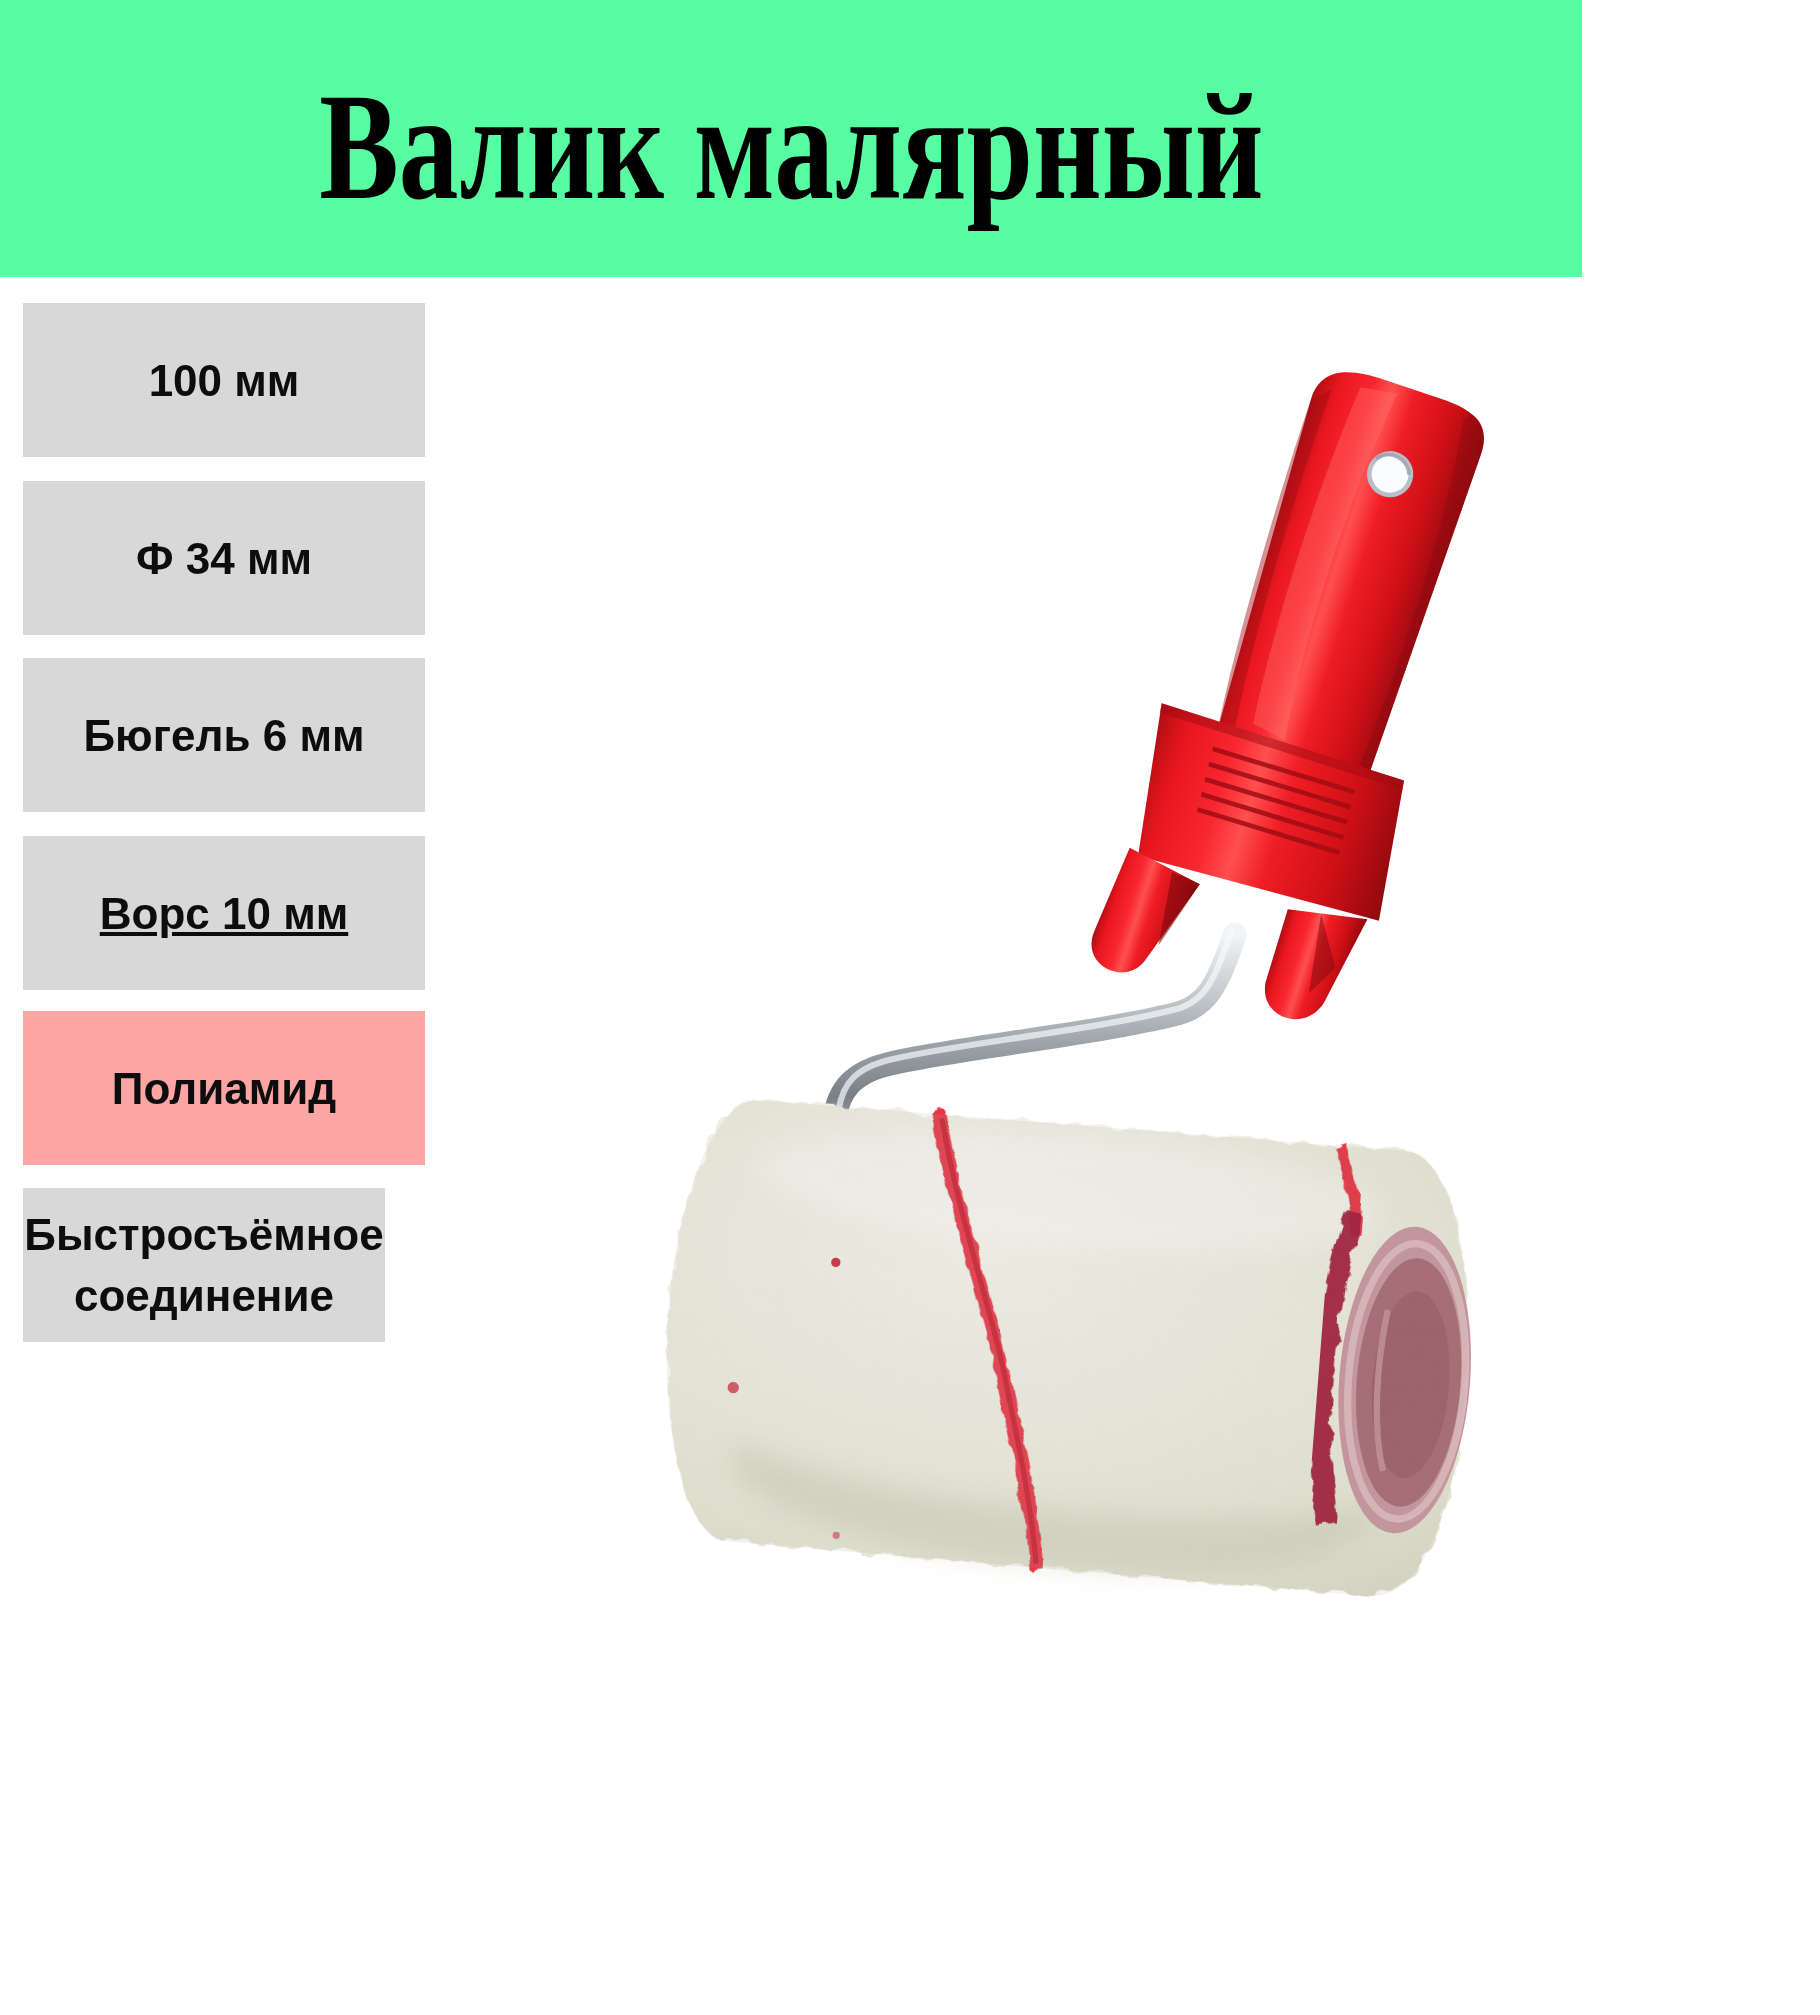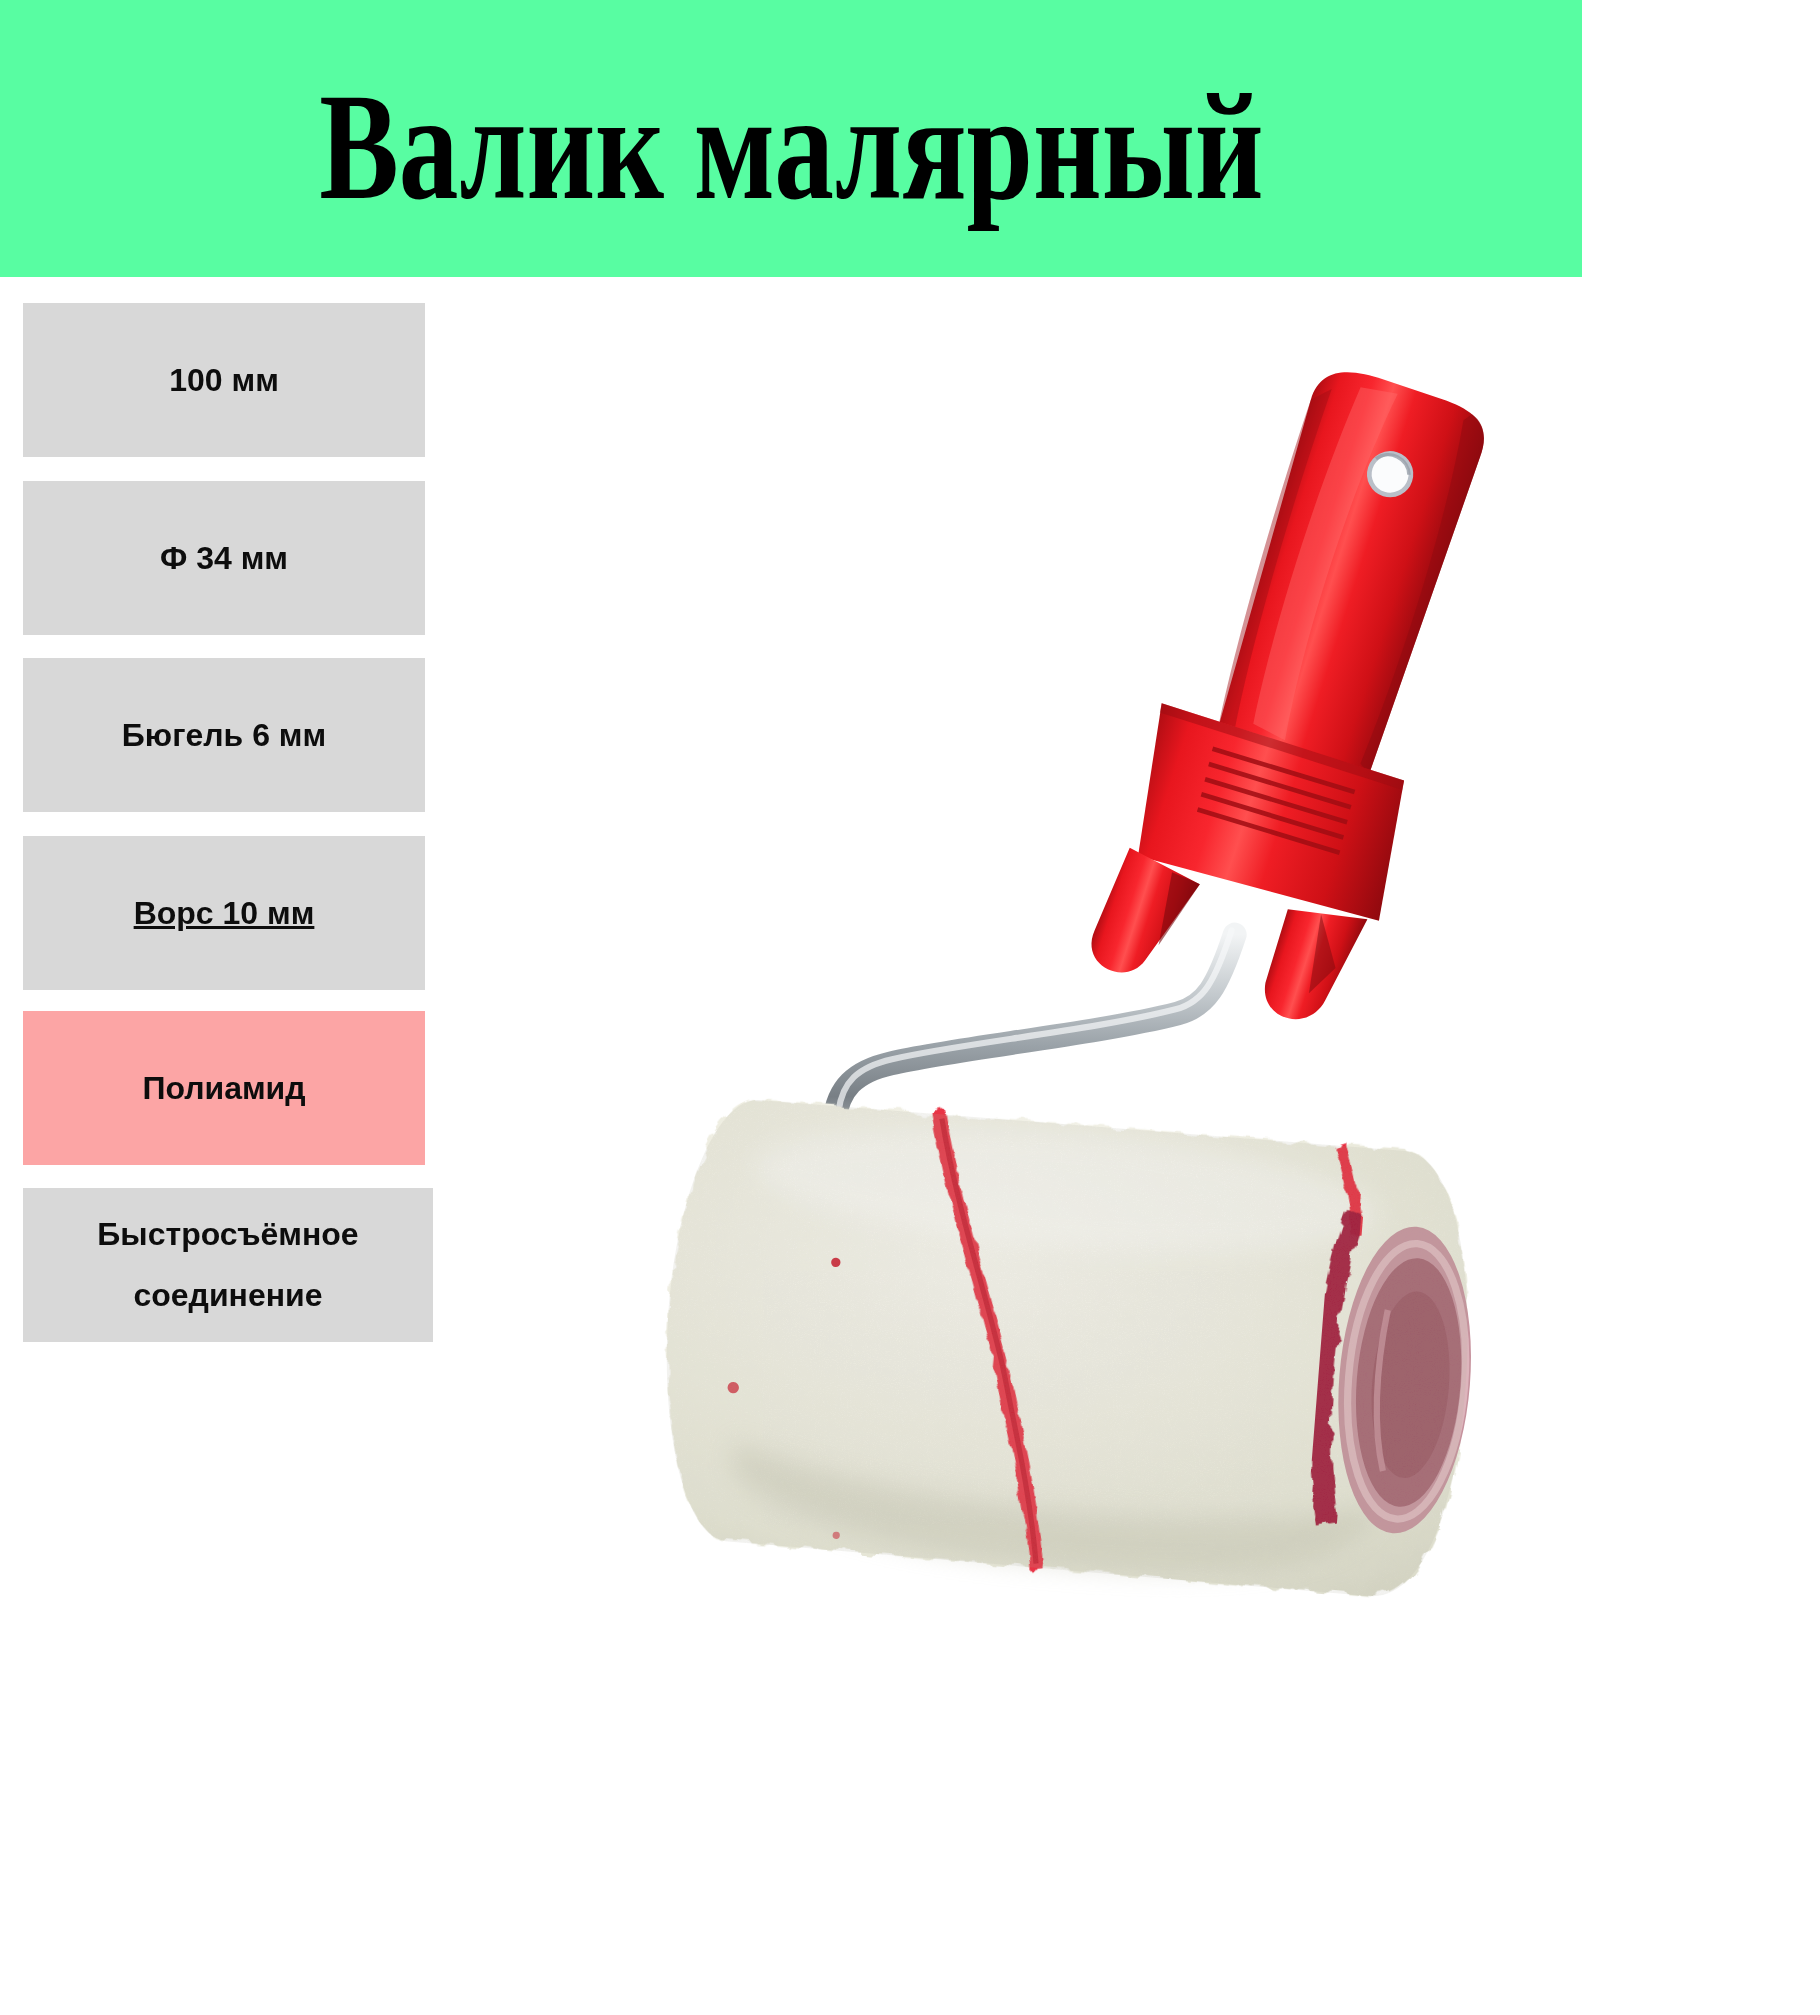--- a/index.html
+++ b/index.html
@@ -8,27 +8,27 @@
   
   .banner{position:absolute;left:0;top:0;width:1582px;height:277px;
           display:flex;align-items:center;justify-content:center;}
   .banner h1{margin:0;padding-top:15.6px;font-family:"Liberation Serif","DejaVu Serif",serif;
              font-weight:700;font-size:153px;line-height:1;color:#000;
              transform:scaleX(0.78);transform-origin:center;white-space:nowrap;}
   
   .specs{list-style:none;margin:0;padding:0;}
   .spec{position:absolute;left:23px;width:402px;height:154px;
         display:flex;align-items:center;justify-content:center;text-align:center;
-        font-weight:700;font-size:32px;line-height:61px;color:#0d0d0d;padding:0 21px;box-sizing:border-box;}
+        font-weight:700;font-size:44px;line-height:61px;color:#0d0d0d;padding:0 21px;box-sizing:border-box;}
   .spec:nth-child(1){top:303px;}
   .spec:nth-child(2){top:481px;}
   .spec:nth-child(3){top:658px;}
   .spec:nth-child(4){top:836px;text-decoration:underline;}
   .spec:nth-child(5){top:1011px;}
-  .spec:nth-child(6){top:1188px;width:410px;}
+  .spec:nth-child(6){top:1188px;width:362px;}
   
   .photo{position:absolute;left:0;top:0;width:1821px;height:2015px;margin:0;}
   .photo svg{display:block;width:100%;height:100%;}
   
   .desc{position:absolute;left:0;top:1724px;width:1821px;}
   .desc p{margin:0;height:92px;line-height:92px;text-align:center;white-space:nowrap;
           font-family:"Liberation Serif","DejaVu Serif",serif;font-weight:700;font-size:77px;color:#000;
           transform:scaleX(0.85);transform-origin:center;}
 </style>
 </head>

